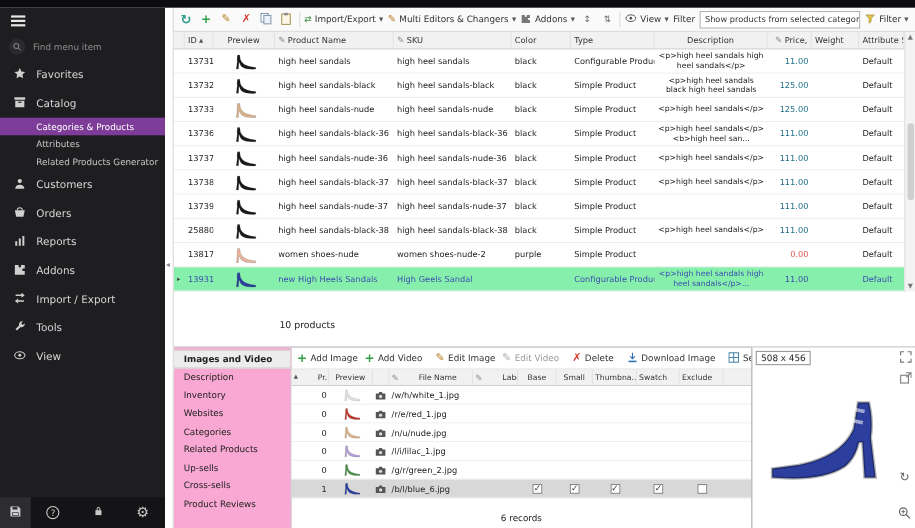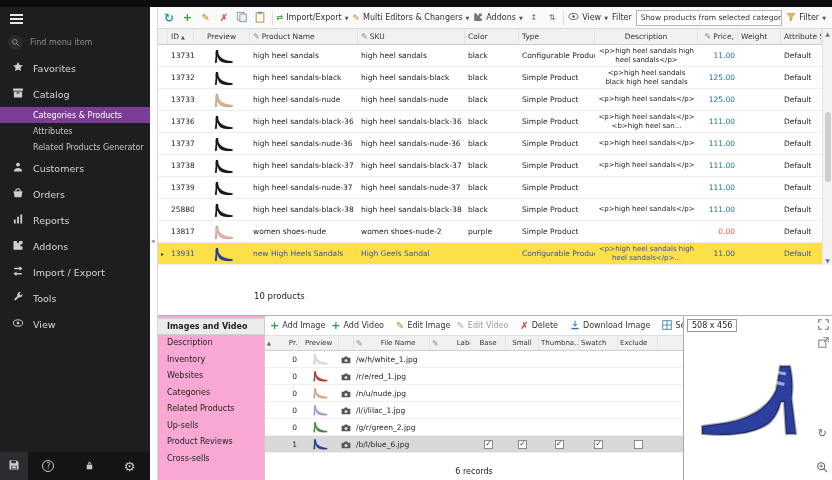--- a/index.html
+++ b/index.html
@@ -51,21 +51,21 @@
 .col-sku{width:107px;flex:none}
 .col-color{width:54px;flex:none}
 .col-type{width:76px;flex:none}
 .col-desc{width:103px;flex:none;justify-content:center}
 .col-price{width:40px;flex:none;justify-content:flex-end}
 .col-weight{width:43px;flex:none}
 .col-attr{flex:1}
 #grid-rows{overflow:hidden}
 .grow{display:flex;height:22px;border-bottom:1px solid #ededed;align-items:stretch;font-size:7.5px;margin-right:10px;background:#fff}
 .grow .cell{padding:0 3px;overflow:hidden;white-space:nowrap;display:flex;align-items:center}
-.grow.selected{background:#fde047;color:#3b4fae}
+.grow.selected{background:#86efac;color:#3b4fae}
 .grow.selected .price-val,.grow.selected .desc-text{color:#3b4fae}
 .marker{font-size:6px;color:#444}
 .desc-text{white-space:normal;max-height:17px;overflow:hidden;line-height:8.5px;font-size:7px;text-align:center;width:100%}
 .price-val{width:100%;text-align:right;color:#20708a}
 .price-zero{color:#e05555}
 .grid-status{margin-top:auto;height:50px;padding:26px 0 0 96px;font-size:8.5px;color:#222}
 
 .bottom{height:165px;border-top:1px solid #b5b5b5;display:flex;min-height:165px}
 .tabs-panel{width:107px;border-right:1px solid #ccc;padding-top:2px;background:#f9a8d4}
 .tab-item{height:16.5px;display:flex;align-items:center;padding-left:9px;font-size:8px;color:#222}
@@ -587,24 +587,24 @@
           <div class="tab-item">
             <span>Categories</span>
           </div>
           <div class="tab-item">
             <span>Related Products</span>
           </div>
           <div class="tab-item">
             <span>Up-sells</span>
           </div>
           <div class="tab-item">
+            <span>Cross-sells</span>
+          </div>
+          <div class="tab-item">
             <span>Product Reviews</span>
-          </div>
-          <div class="tab-item">
-            <span>Cross-sells</span>
           </div>
         </div>
 
       <div class="detail">
         <div class="detail-toolbar">
           <div class="dt-btn">
               <span class="plus">+</span>
               <span>Add Image</span>
             </div>
           <div class="dt-btn">

